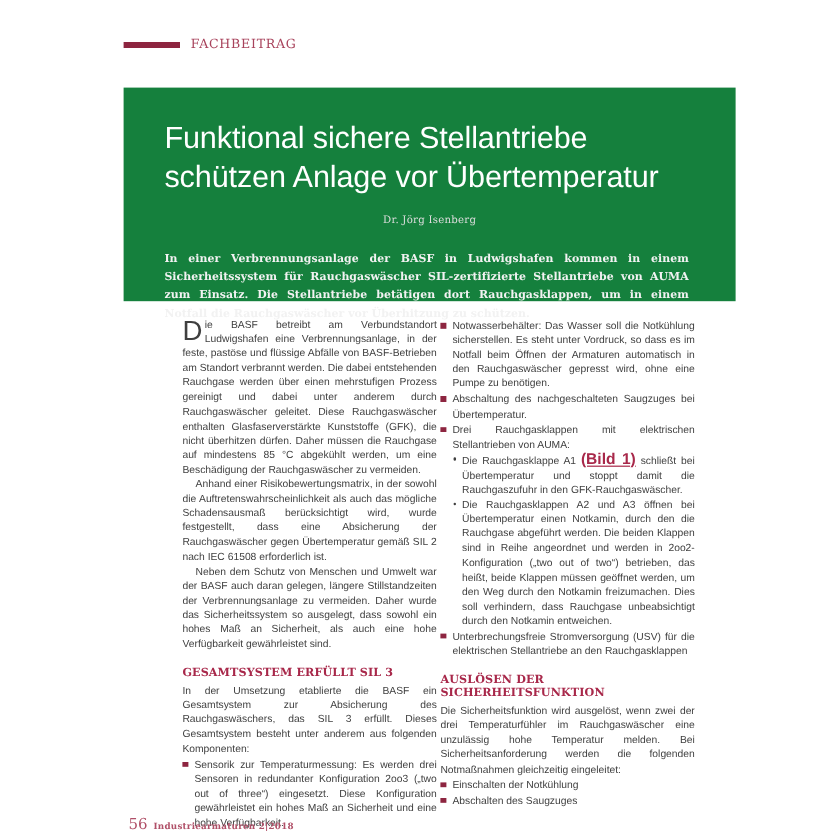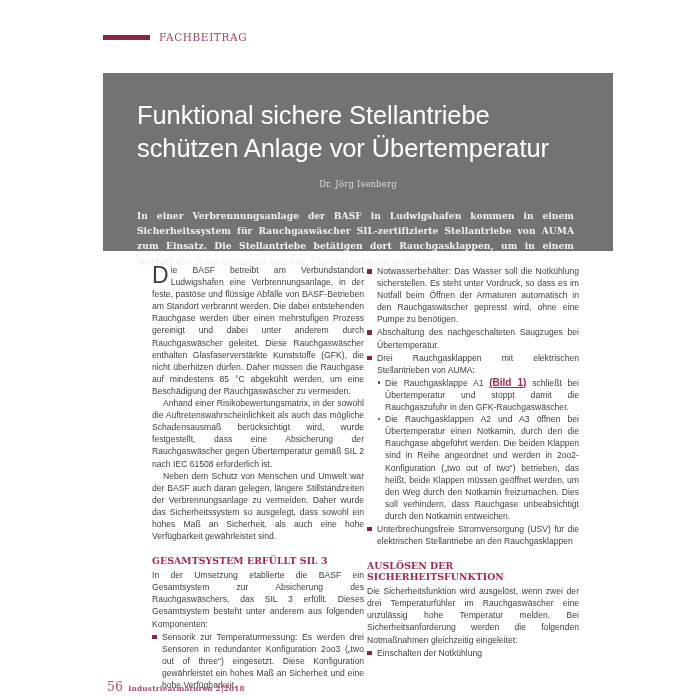--- a/index.html
+++ b/index.html
@@ -43,21 +43,21 @@
     font-weight: 400;
   }
 
   
   .hero {
     position: absolute;
     left: 103px;
     top: 73px;
     width: 510px;
     height: 178px;
-    background: #737373;
+    background: #15803d;
     box-sizing: border-box;
     padding: 26px 34px 0 34px;
   }
   .hero-title {
     color: #ffffff;
     font-family: "Liberation Sans", sans-serif;
     font-weight: 400;
     font-size: 25.5px;
     line-height: 33px;
     letter-spacing: -0.1px;
@@ -168,21 +168,21 @@
     left: 0.5px;
     top: 4.5px;
     width: 2.8px;
     height: 2.8px;
     background: #3f3f3f;
     border-radius: 50%;
   }
   .ref {
     color: #a8284a;
     font-weight: bold;
-    font-size: 10px;
+    font-size: 13px;
     text-decoration: underline;
   }
 
   
   .footer {
     position: absolute;
     left: 107px;
     bottom: 6px;
     display: flex;
     align-items: baseline;
@@ -247,20 +247,21 @@
           </ul>
         </li>
         <li>Unterbrechungsfreie Stromversorgung (USV) für die elektrischen Stellantriebe an den Rauchgasklappen</li>
       </ul>
 
       <div class="subhead">AUSLÖSEN DER SICHERHEITSFUNKTION</div>
       <p class="body-p">Die Sicherheitsfunktion wird ausgelöst, wenn zwei der drei Temperaturfühler im Rauchgaswäscher eine unzulässig hohe Temperatur melden. Bei Sicherheitsanforderung werden die folgenden Notmaßnahmen gleichzeitig eingeleitet:</p>
 
       <ul class="blist">
         <li>Einschalten der Notkühlung</li>
+        <li>Abschalten des Saugzuges</li>
       </ul>
     </div>
 
   </div>
 
   <div class="footer">
     <span class="folio">56</span>
     <span class="footer-title">Industriearmaturen 2|2018</span>
   </div>
 

